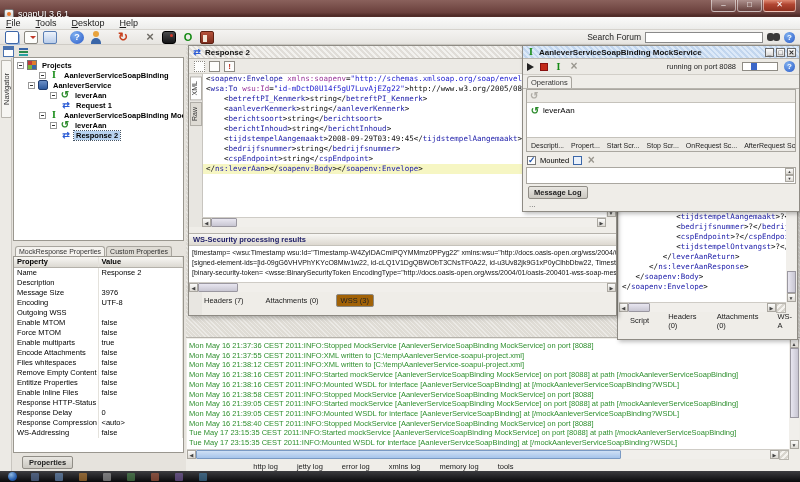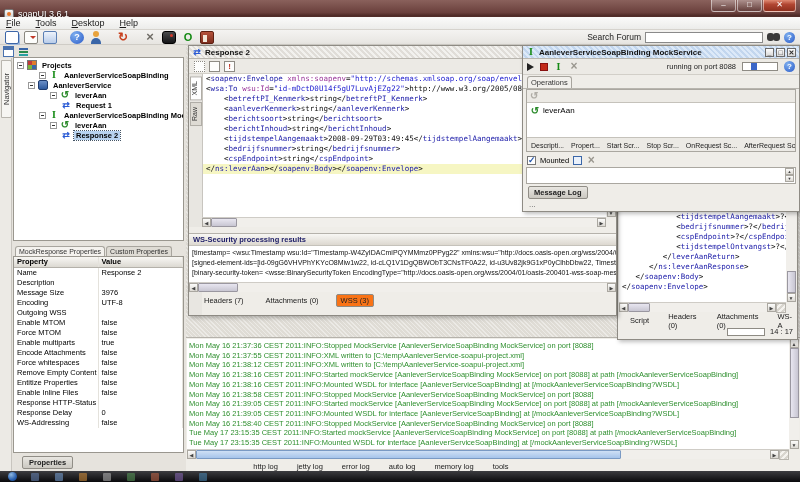--- a/index.html
+++ b/index.html
@@ -128,21 +128,21 @@
   .gap1{position:absolute;left:0;right:0;top:181px;height:6px;background:#efede8;}
   .wsshead{position:absolute;left:0;right:0;top:187px;height:13px;background:linear-gradient(#f8f7f4,#dcd8d0);
     border-top:1px solid #b5b2ab;border-bottom:1px solid #c5c2bb;font-size:7.5px;font-weight:bold;color:#1c1c66;
     line-height:12px;padding-left:4px;}
   .wssbody{position:absolute;left:0;right:0;top:200px;height:36px;background:#fff;font-size:7px;line-height:10px;
     white-space:nowrap;overflow:hidden;padding:2px 0 0 3px;color:#111;}
   .wssscroll{position:absolute;left:0;right:0;top:236px;height:10px;border-top:1px solid #cfccc6;}
   .wsstabs{position:absolute;left:0;right:0;top:248px;height:15px;display:flex;gap:12px;align-items:flex-start;
     padding-left:10px;font-size:7.5px;color:#222;}
   .ftab{padding:1px 4px;border:1px solid transparent;}
-  .ftab.active{border-color:#8e8b85;background:#f97316;border-radius:2px;}
+  .ftab.active{border-color:#8e8b85;background:#a16207;border-radius:2px;}
   
   .mtoolbar{position:absolute;top:13px;left:0;right:0;height:16px;background:#eceae5;border-bottom:1px solid #d2cfc8;
     display:flex;gap:6px;align-items:center;padding:0 4px;}
   .mi{position:relative;flex:none;}
   .i-run{width:0;height:0;border-left:7px solid #222;border-top:4px solid transparent;border-bottom:4px solid transparent;}
   .i-stop{width:8px;height:8px;background:#c22a1a;border:1px solid #811;}
   .i-wsdl{width:9px;height:10px;color:#148a14;font:bold 10px "Liberation Serif",serif;line-height:10px;text-align:center;}
   .i-gearx{width:10px;height:10px;color:#9a978f;font-size:12px;font-weight:bold;line-height:9px;text-align:center;}
   .mstatus{margin-left:auto;font-size:7.5px;color:#222;padding-left:16px;}
   .mprog{width:36px;height:9px;border:1px solid #8e8b84;background:#fff;position:relative;flex:none;}
@@ -331,21 +331,21 @@
             </div>
             <div class="prow">
               <span class="pc">Enable multiparts</span>
               <span class="pc">true</span>
             </div>
             <div class="prow">
               <span class="pc">Encode Attachments</span>
               <span class="pc">false</span>
             </div>
             <div class="prow">
-              <span class="pc">Force whitespaces</span>
+              <span class="pc">Files whitespaces</span>
               <span class="pc">false</span>
             </div>
             <div class="prow">
               <span class="pc">Remove Empty Content</span>
               <span class="pc">false</span>
             </div>
             <div class="prow">
               <span class="pc">Entitize Properties</span>
               <span class="pc">false</span>
             </div>
@@ -353,20 +353,24 @@
               <span class="pc">Enable Inline Files</span>
               <span class="pc">false</span>
             </div>
             <div class="prow">
               <span class="pc">Response HTTP-Status</span>
               <span class="pc"></span>
             </div>
             <div class="prow">
               <span class="pc">Response Delay</span>
               <span class="pc">0</span>
+            </div>
+            <div class="prow">
+              <span class="pc">Response Compression</span>
+              <span class="pc">&lt;auto&gt;</span>
             </div>
             <div class="prow">
               <span class="pc">WS-Addressing</span>
               <span class="pc">false</span>
             </div>
           </div>
       </div>
       <div class="propsbtn">Properties</div>
     </div>
 
@@ -384,24 +388,20 @@
           <div style="flex:1"></div>
           <div class="sarr">▶</div>
           <div class="grip"></div>
         </div>
         <div class="bgtabs" id="bgtabs">
             <span class="ftab">Script</span>
             <span class="ftab">Headers (0)</span>
             <span class="ftab">Attachments (0)</span>
             <span class="ftab">WS-A</span>
           </div>
-        <div class="bgstatus">
-          <span class="bgprog"></span>
-          <span>14 : 17</span>
-        </div>
       </div>
 
       <div class="iframe" style="left:2px;top:0;width:429px;height:271px;z-index:2;">
         <div class="ititle">
           <span class="ni ni-response"></span>
           <span>Response 2</span>
         </div>
         <div class="rtoolbar">
           <span class="ebi dotted"></span>
           <span class="ebi"></span>
@@ -526,21 +526,21 @@
           <div class="sthumb blue" style="width:425px;"></div>
           <div style="flex:1"></div>
           <div class="sarr">▶</div>
           <div class="grip"></div>
         </div>
         <div class="logtabs" id="logtabs">
             <span class="ltab active">soapUI log</span>
             <span class="ltab">http log</span>
             <span class="ltab">jetty log</span>
             <span class="ltab">error log</span>
-            <span class="ltab">auto log</span>
+            <span class="ltab">xmlns log</span>
             <span class="ltab">memory log</span>
             <span class="ltab">tools</span>
           </div>
       </div>
 
     </div>
   </div>
 
   <div class="taskbar">
     <span class="orb"></span>

